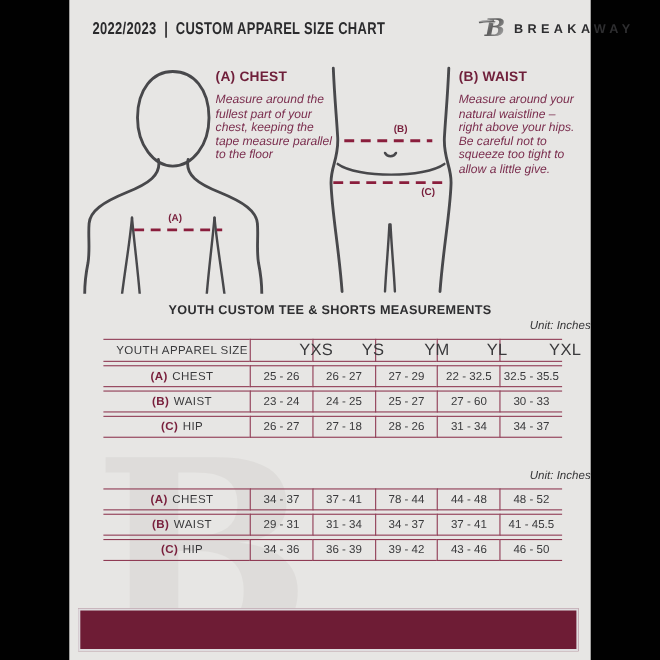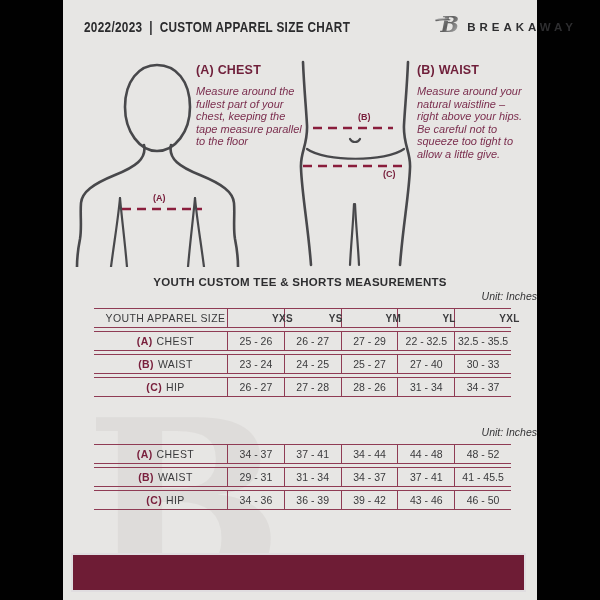--- a/index.html
+++ b/index.html
@@ -23,21 +23,21 @@
   
   .sec-title{position:absolute;left:0;width:474px;text-align:center;font-size:11.5px;font-weight:bold;color:#2e2e30;letter-spacing:0.3px;z-index:2;}
   .sec-unit{position:absolute;left:0;width:474px;text-align:right;font-size:10.5px;font-style:italic;color:#353537;z-index:2;}
 
   
   .tablewrap{position:absolute;left:31px;width:417px;z-index:2;}
   table{width:100%;border-collapse:separate;border-spacing:0 3px;table-layout:fixed;}
   td{height:16px;font-size:10.5px;color:#3a3a3c;border-top:1.5px solid #8f3b54;border-bottom:1.5px solid #8f3b54;text-align:center;padding:1px 0;background:transparent;vertical-align:middle;}
   td + td{border-left:1.5px solid #8f3b54;}
   td.lbl{text-align:center;padding-left:10px;letter-spacing:0.4px;white-space:nowrap;}
-  td.size-h{font-weight:bold;font-size:10px;letter-spacing:0.3px;padding-left:44px;}
+  td.size-h{font-weight:normal;font-size:15px;letter-spacing:0.3px;padding-left:44px;}
   .pfx{font-weight:bold;color:#79203d;margin-right:4px;}
 
   
   .watermark{position:absolute;left:22px;top:388px;font-family:"DejaVu Serif",serif;font-weight:bold;font-size:235px;line-height:1;color:rgba(201,198,194,0.30);z-index:1;user-select:none;}
 
   
   .bottom-bar{position:absolute;left:8px;top:553px;width:451px;height:35px;background:#6e1c35;border:2px solid #e0dde0;z-index:2;}
 </style>
 </head>
 <body>
@@ -150,27 +150,27 @@
         <td>26 - 27</td>
         <td>27 - 29</td>
         <td>22 - 32.5</td>
         <td>32.5 - 35.5</td>
       </tr>
       <tr>
         <td class="lbl"><span class="pfx">(B)</span><span>WAIST</span></td>
         <td>23 - 24</td>
         <td>24 - 25</td>
         <td>25 - 27</td>
-        <td>27 - 40</td>
+        <td>27 - 60</td>
         <td>30 - 33</td>
       </tr>
       <tr>
         <td class="lbl"><span class="pfx">(C)</span><span>HIP</span></td>
         <td>26 - 27</td>
-        <td>27 - 28</td>
+        <td>27 - 18</td>
         <td>28 - 26</td>
         <td>31 - 34</td>
         <td>34 - 37</td>
       </tr>
     </tbody>
       </table>
   </div>
 
   <div class="sec-unit" style="top:426px;">Unit: Inches</div>
 
@@ -182,21 +182,21 @@
           <col>
           <col>
           <col>
           <col>
         </colgroup>
       <tbody>
       <tr>
         <td class="lbl"><span class="pfx">(A)</span><span>CHEST</span></td>
         <td>34 - 37</td>
         <td>37 - 41</td>
-        <td>34 - 44</td>
+        <td>78 - 44</td>
         <td>44 - 48</td>
         <td>48 - 52</td>
       </tr>
       <tr>
         <td class="lbl"><span class="pfx">(B)</span><span>WAIST</span></td>
         <td>29 - 31</td>
         <td>31 - 34</td>
         <td>34 - 37</td>
         <td>37 - 41</td>
         <td>41 - 45.5</td>

